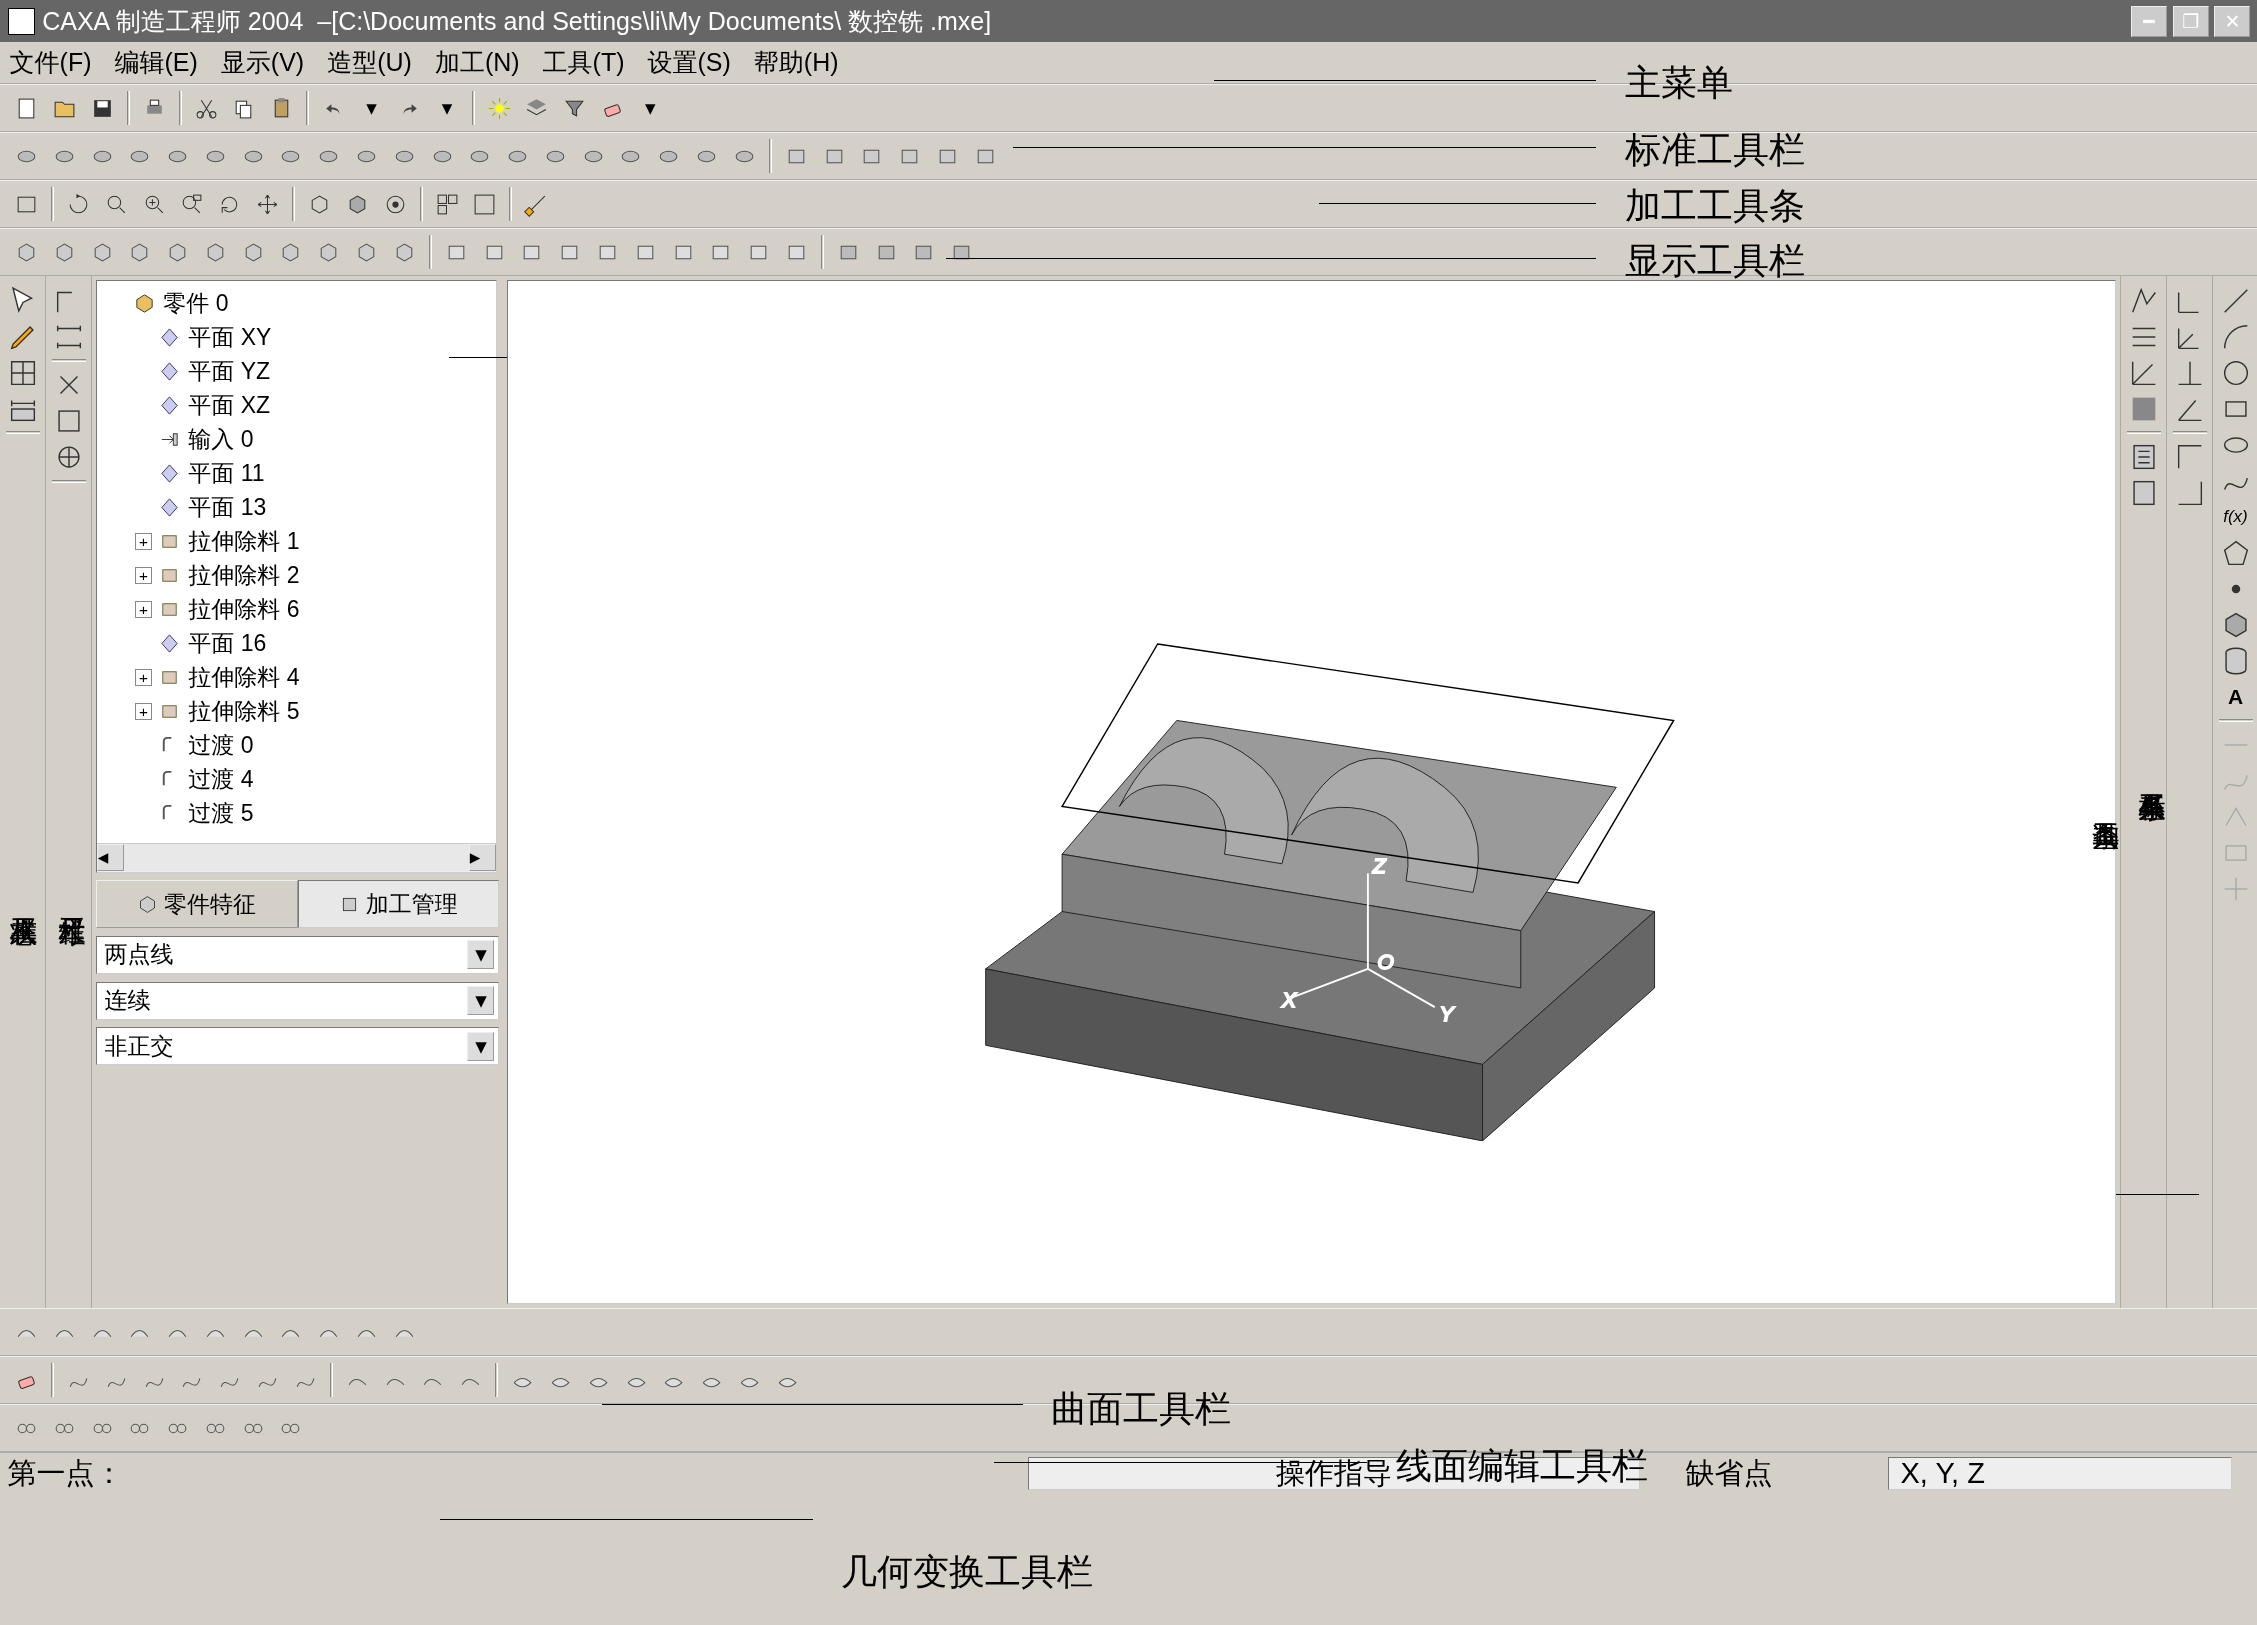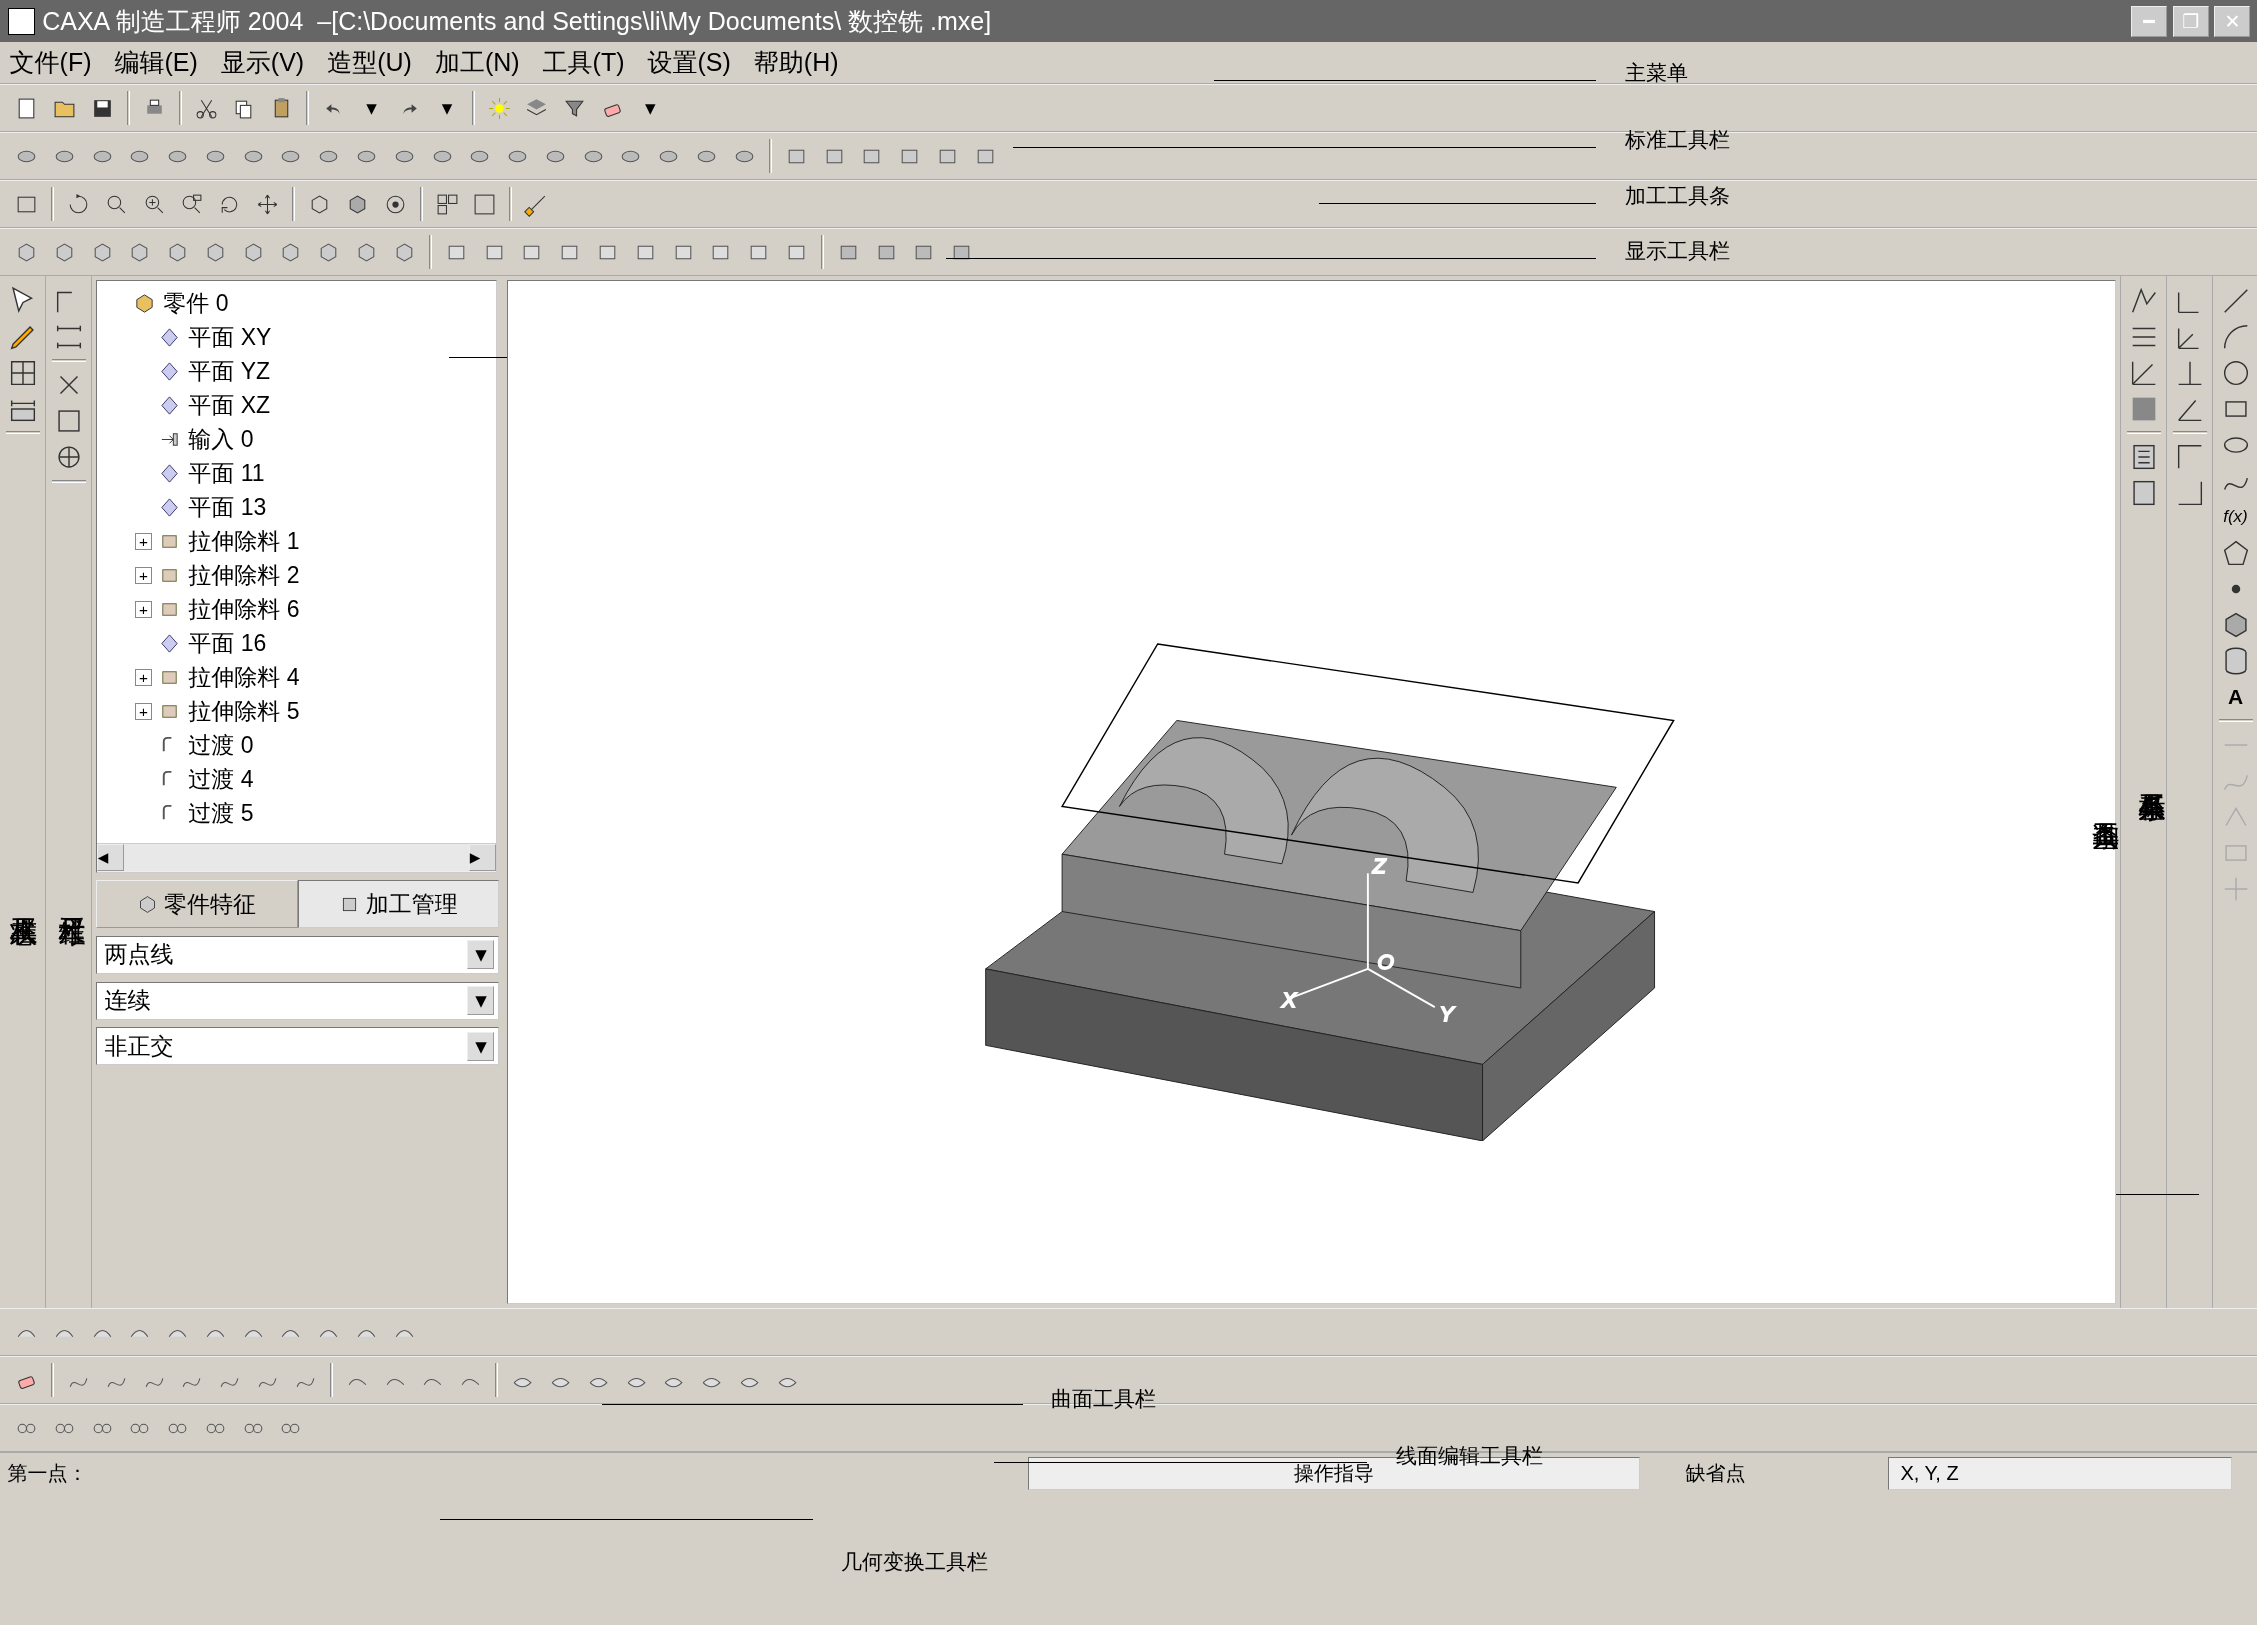--- a/index.html
+++ b/index.html
@@ -12,21 +12,21 @@
 .winbtn { width: 36px; height: 31px; background: #ccc; border: 1.9px outset #eee; display: flex; align-items: center; justify-content: center; font-size: 19px; }
 
 .menubar { height: 42px; background: #d4d0c8; display: flex; align-items: center; padding: 0 9.6px; gap: 23px; border-bottom: 1px solid #aaa; }
 .menuitem { font-size: 25px; }
 
 .toolbar { height: 48px; background: #d4d0c8; display: flex; align-items: center; padding: 0 7.6px; border-bottom: 1px solid #aaa; border-top: 1px solid #eee; }
 .tbtn { width: 34px; height: 34px; border: 1px solid transparent; margin: 0 1.9px; display: flex; align-items: center; justify-content: center; background: #d4d0c8; }
 .tsep { width: 2.9px; height: 34px; border-left: 1px solid #888; border-right: 1px solid #fff; margin: 0 5.7px; }
 .tbtn svg { width: 25px; height: 25px; }
 
-.annot { position: absolute; font-size: 21px; color: #000; }
+.annot { position: absolute; font-size: 36px; color: #000; }
 .annot-line { position: absolute; border-top: 1.9px solid #000; }
 
 .midarea { position: relative; height: 1032px; display: flex; }
 .vtoolbar { width: 46px; background: #d4d0c8; border-right: 1px solid #aaa; display: flex; flex-direction: column; align-items: center; padding-top: 7.6px; gap: 2px; }
 .vtoolbar.r { border-right: none; border-left: 1px solid #aaa; }
 .vbtn { width: 34px; height: 34px; display: flex; align-items: center; justify-content: center; }
 .vsep { width: 34px; height: 2.9px; border-top: 1px solid #888; border-bottom: 1px solid #fff; margin: 3.8px 0; }
 .vlabel { position: absolute; font-size: 27px; writing-mode: vertical-rl; text-orientation: upright; }
 
 .treepanel { width: 401px; background: #fff; border: 1.9px inset #ccc; display: flex; flex-direction: column; margin: 3.8px; }
@@ -41,21 +41,21 @@
 
 .tabsrow { display: flex; height: 48px; margin: 3.8px 3.8px 0 3.8px; }
 .tab { flex: 1; border: 1.9px outset #eee; background: #d4d0c8; display: flex; align-items: center; justify-content: center; font-size: 23px; gap: 5.7px; }
 .tab.active { border: 1.9px inset #ccc; background: #e8e8e8; }
 
 .immpanel { margin: 7.6px 3.8px; display: flex; flex-direction: column; gap: 7.6px; }
 .combo { height: 38px; border: 1.9px inset #ccc; background: #fff; display: flex; align-items: center; padding: 0 7.6px; font-size: 23px; position: relative; }
 .combo .drop { position: absolute; right: 3.8px; width: 27px; height: 29px; background: #ddd; border: 1.9px outset #eee; display: flex; align-items: center; justify-content: center; }
 
 .canvas { flex: 1; background: #fff; position: relative; border: 1.9px inset #ccc; margin: 3.8px; }
-.status { height: 42px; background: #d4d0c8; display: flex; align-items: center; border-top: 1px solid #aaa; font-size: 20px; }
+.status { height: 42px; background: #d4d0c8; display: flex; align-items: center; border-top: 1px solid #aaa; font-size: 29px; }
 .status .cell { border: 1.9px inset #ccc; height: 32.5px; padding: 1.9px 11.5px; display: flex; align-items: center; background: #eee; }
 .status .prompt { width: 994px; padding-left: 7.6px; }
 .status .guide { width: 612px; justify-content: center; margin-left: 34px; }
 .status .pt { width: 210px; padding-left: 7.6px; }
 .status .coord { width: 344px; }
 
 
 .part3d { position: absolute; left: 363px; top: 191px; width: 860px; }
 </style>
 </head>

